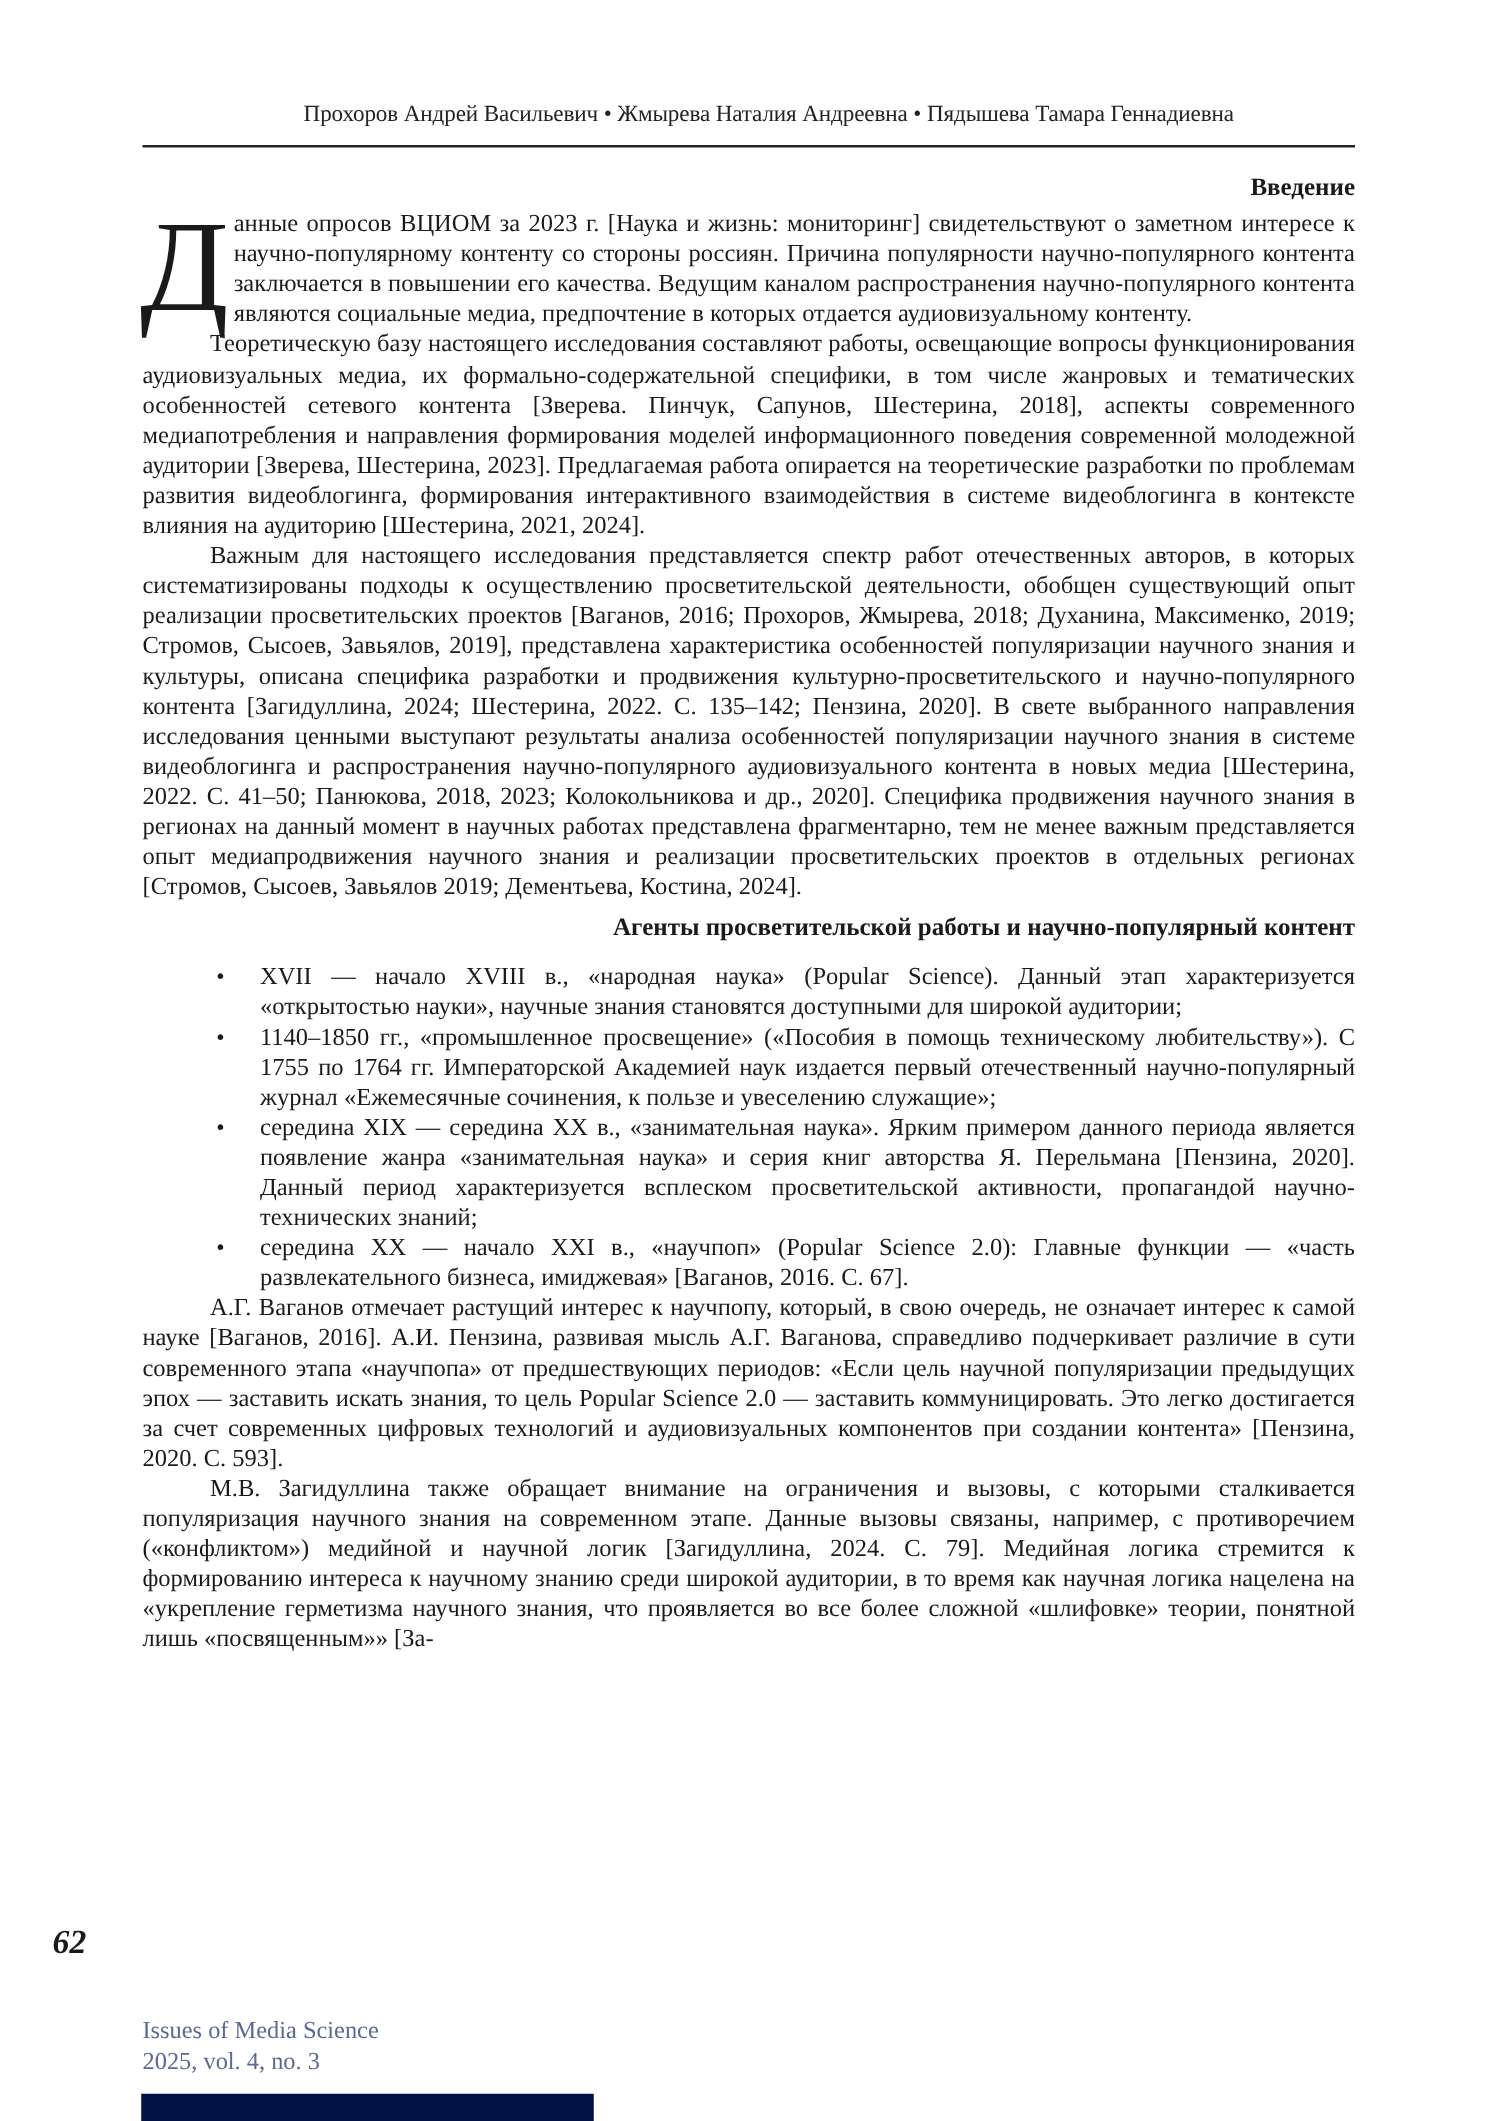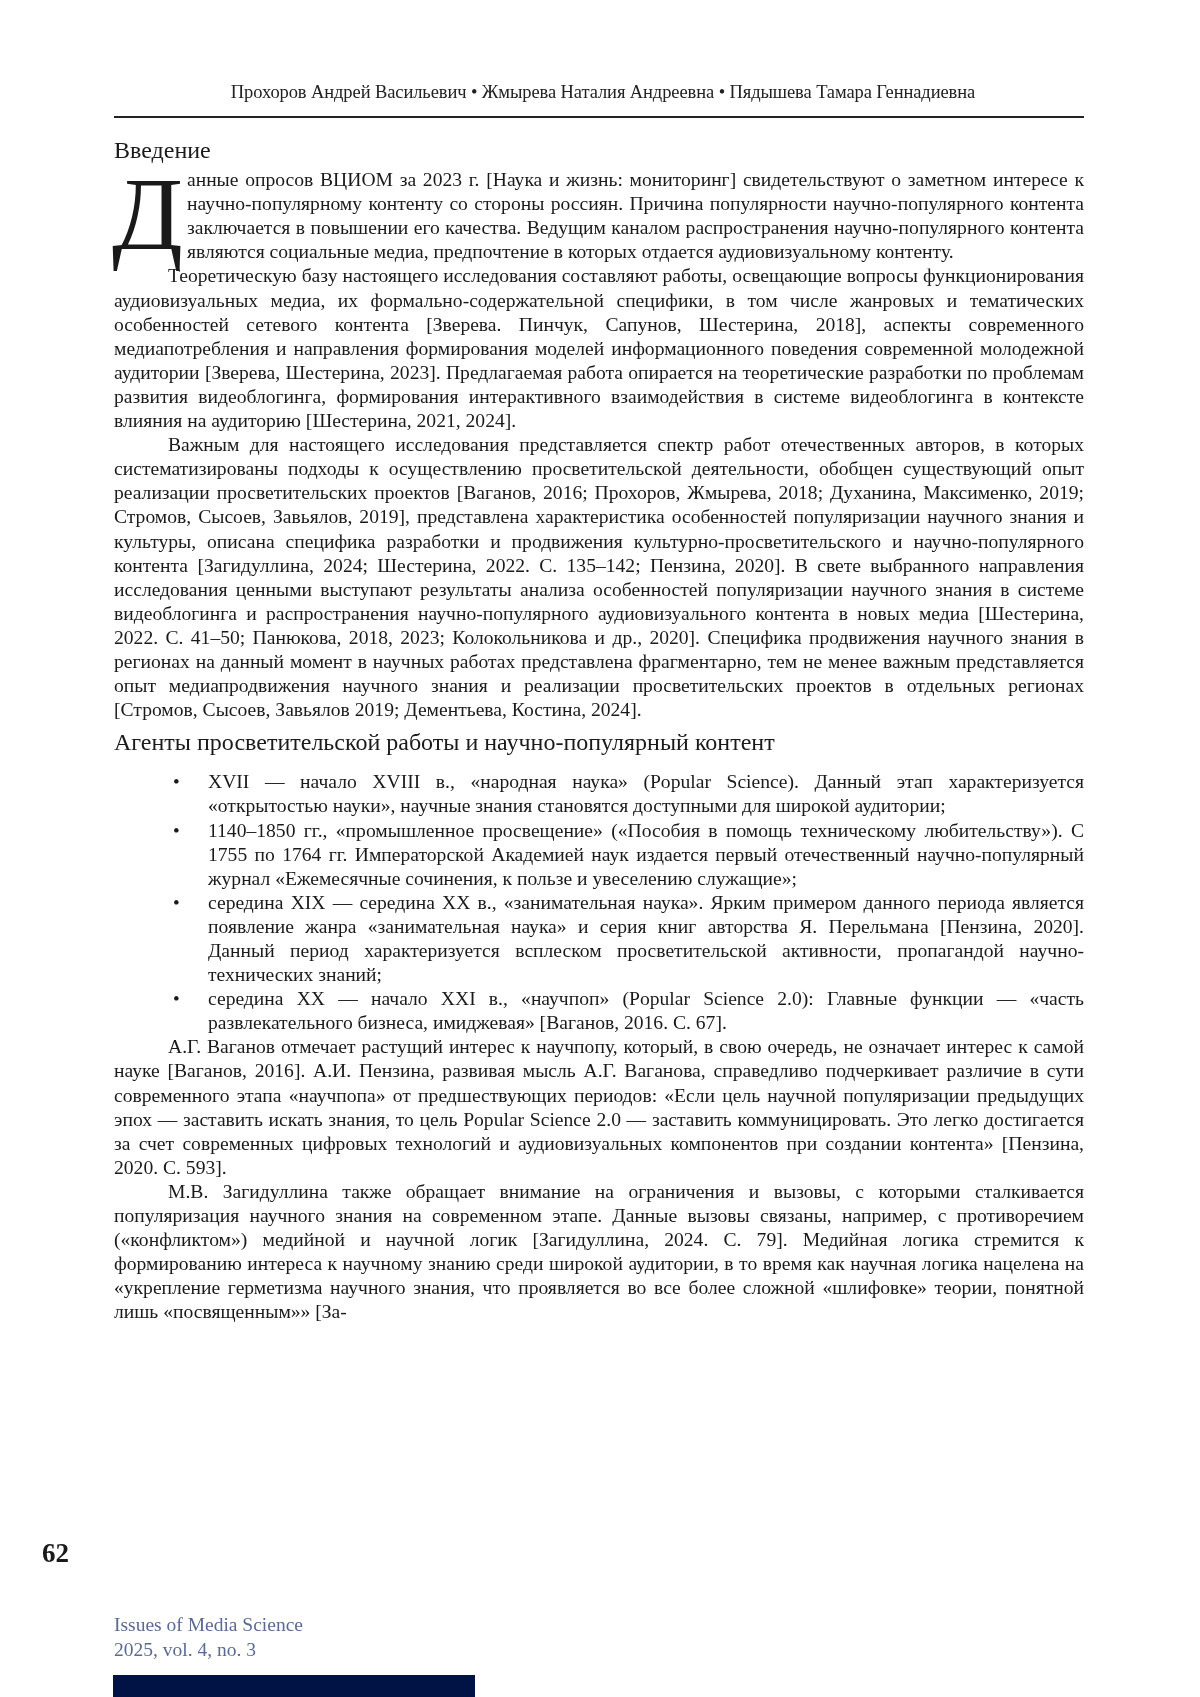--- a/index.html
+++ b/index.html
@@ -2,53 +2,53 @@
 <html><head>
 <meta charset="utf-8">
 <style>
   html, body { margin: 0; padding: 0; background: #ffffff; }
   body {
     width: 1200px; height: 1697px; position: relative; overflow: hidden;
     font-family: "Liberation Serif", "DejaVu Serif", serif;
     color: #1a1a1a;
   }
   .running-head {
-    position: absolute; left: 118px; top: 82px; width: 970px;
+    position: absolute; left: 130px; top: 82px; width: 970px;
     text-align: center; font-size: 18.5px; letter-spacing: -0.1px;
     color: #222;
   }
   .head-rule {
     position: absolute; left: 114px; top: 116px; width: 970px; height: 2px;
     background: #222;
   }
   .col {
     position: absolute; left: 114px; top: 138px; width: 970px;
     font-size: 19.6px; line-height: 24.1px; text-align: justify;
     hyphens: manual;
   }
   .section-title {
-    text-align: left; font-weight: normal; font-size: 24px;
+    text-align: right; font-weight: bold; font-size: 20px;
     margin: 0 0 6px 0;
   }
   .section-title.second { margin-top: 8px; margin-bottom: 16px; }
   p { margin: 0; text-indent: 54px; }
   p.first { text-indent: 0; }
   .dropcap {
     float: left; font-size: 104px; line-height: 80px; height: 80px;
     margin: 6px 4px -6px -2px; font-family: "Liberation Serif", serif;
     font-weight: normal; color: #1a1a1a;
   }
   ul.stages { margin: 0; padding: 0 0 0 94px; list-style: none; }
   ul.stages li { position: relative; }
   ul.stages li .bullet {
     position: absolute; left: -35px; top: 0; font-size: 19px;
   }
   .page-number {
     position: absolute; left: 42px; top: 1538px;
-    font-size: 27px; font-weight: bold; color: #1a1a1a;
+    font-size: 27px; font-weight: bold; color: #1a1a1a; font-style: italic;
   }
   .footer-journal {
     position: absolute; left: 114px; top: 1612px;
     font-size: 19.5px; line-height: 25px; color: #5b6a93;
   }
   .footer-bar {
     position: absolute; left: 113px; top: 1675px; width: 362px; height: 22px;
     background: #001344;
   }
 </style>

